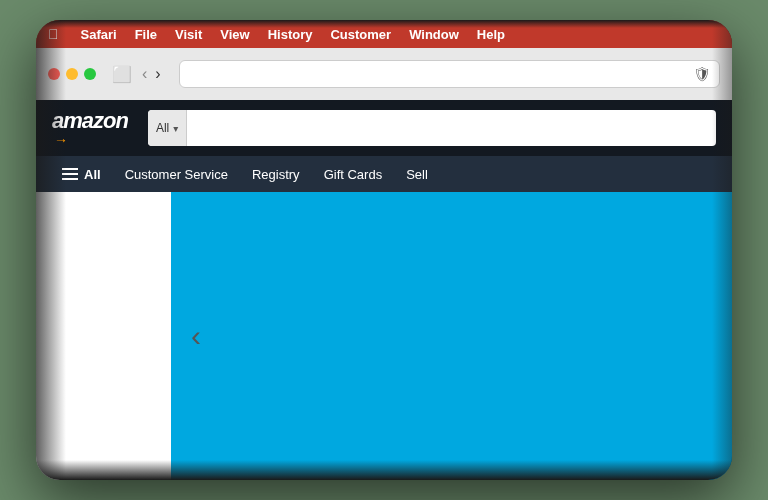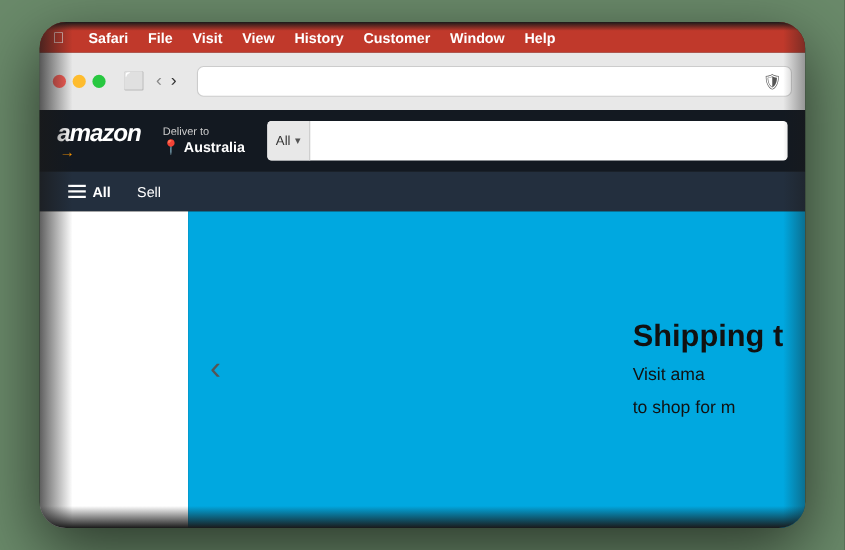--- a/index.html
+++ b/index.html
@@ -374,51 +374,42 @@
         <span class="shield-icon">🛡</span>
       </div>
     </div>
   </div>
 
   <div class="amazon-header">
     <div class="amazon-logo">
       <span class="amazon-text">amazon</span>
       <span class="amazon-arrow">→</span>
     </div>
-    <div class="deliver-to">
-      <span class="deliver-label">Deliver to</span>
-      <span class="deliver-location">
-        <span>📍</span>
-        <span>Australia</span>
-      </span>
-    </div>
     <div class="search-bar">
       <div class="search-category">
         <span>All</span>
         <span class="search-category-arrow">▾</span>
       </div>
     </div>
   </div>
 
   <div class="amazon-nav">
     <div class="nav-item all">
       <div class="hamburger">
         <div class="hamburger-line"></div>
         <div class="hamburger-line"></div>
         <div class="hamburger-line"></div>
       </div>
       <span>All</span>
     </div>
+    <div class="nav-item">Customer Service</div>
+    <div class="nav-item">Registry</div>
+    <div class="nav-item">Gift Cards</div>
     <div class="nav-item">Sell</div>
   </div>
 
   <div class="main-content">
     <div class="left-panel"></div>
     <div class="hero-area">
       <span class="carousel-arrow">‹</span>
-      <div class="hero-text">
-        <div class="hero-title">Shipping t</div>
-        <div class="hero-subtitle">Visit ama</div>
-        <div class="hero-subtitle">to shop for m</div>
-      </div>
     </div>
   </div>
 </div>
 
 </body></html>

